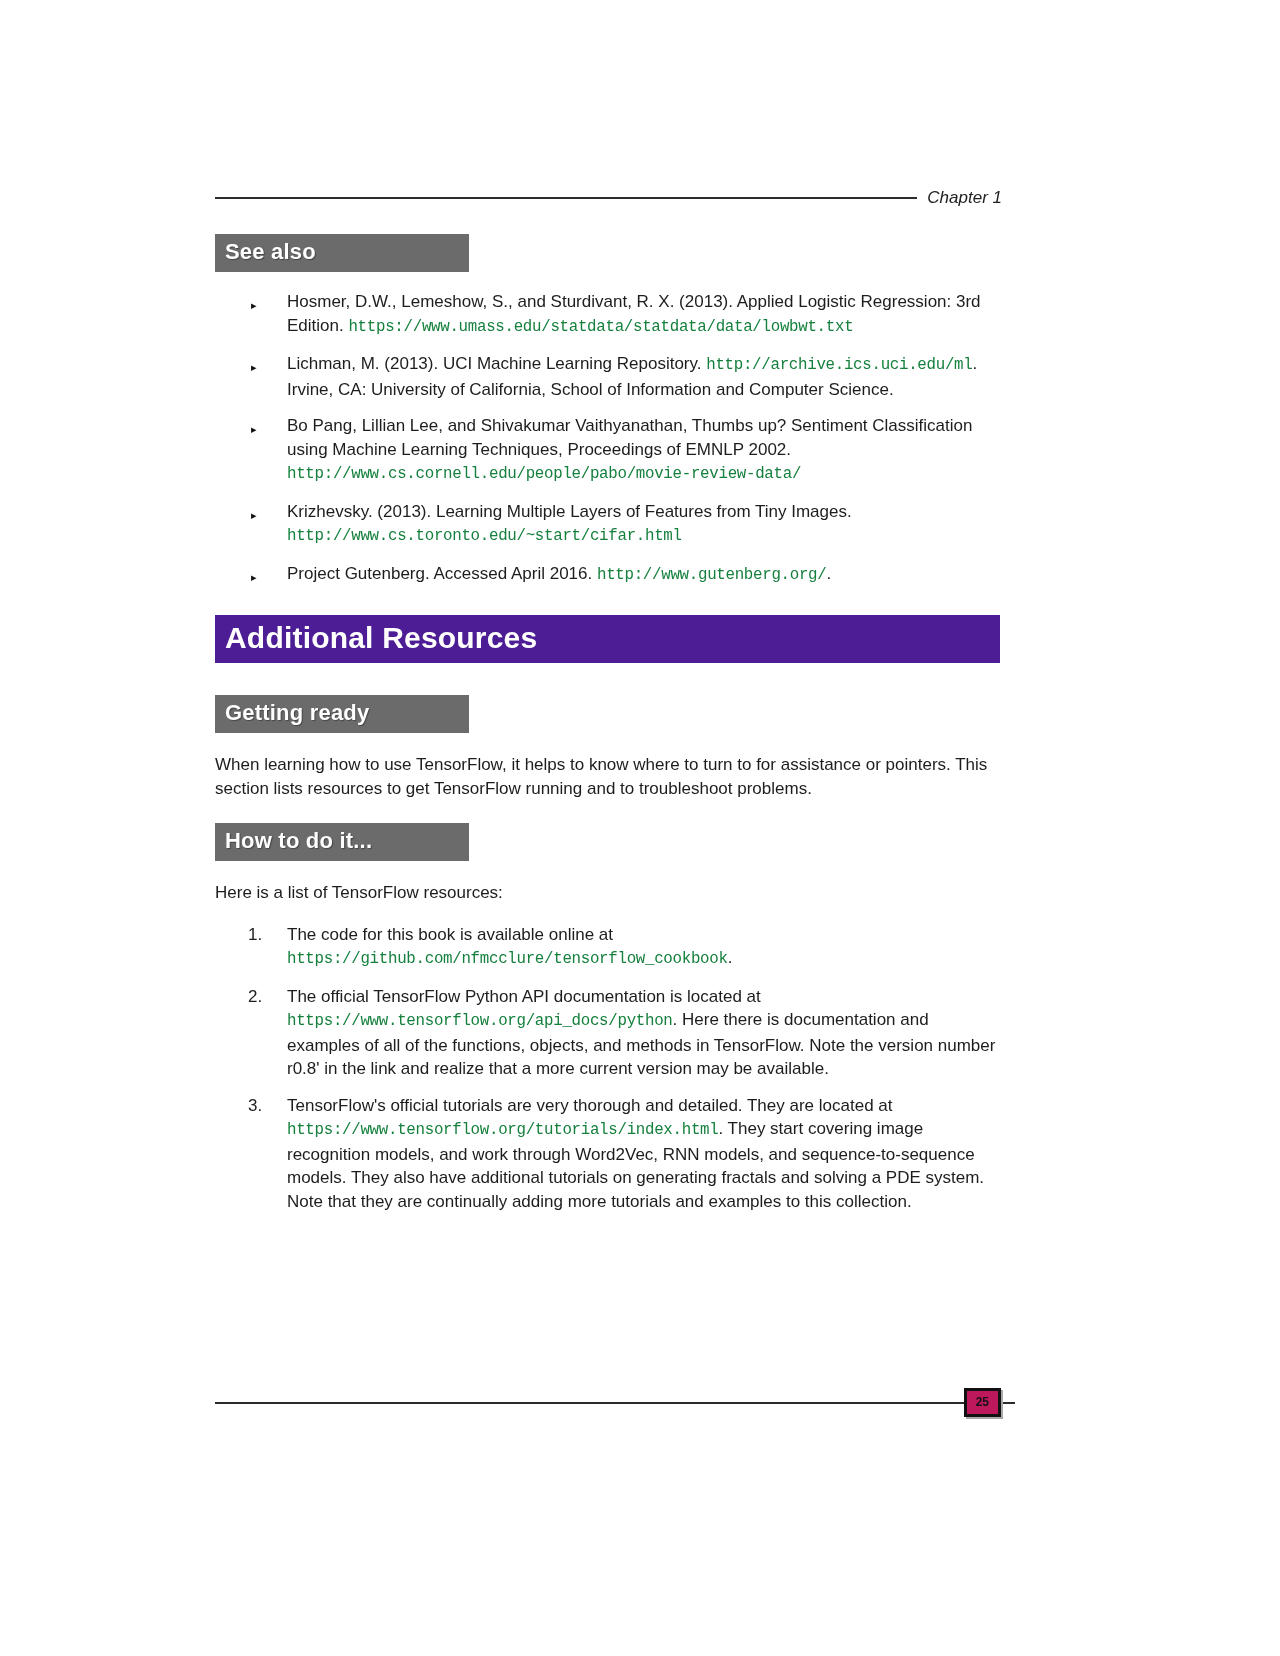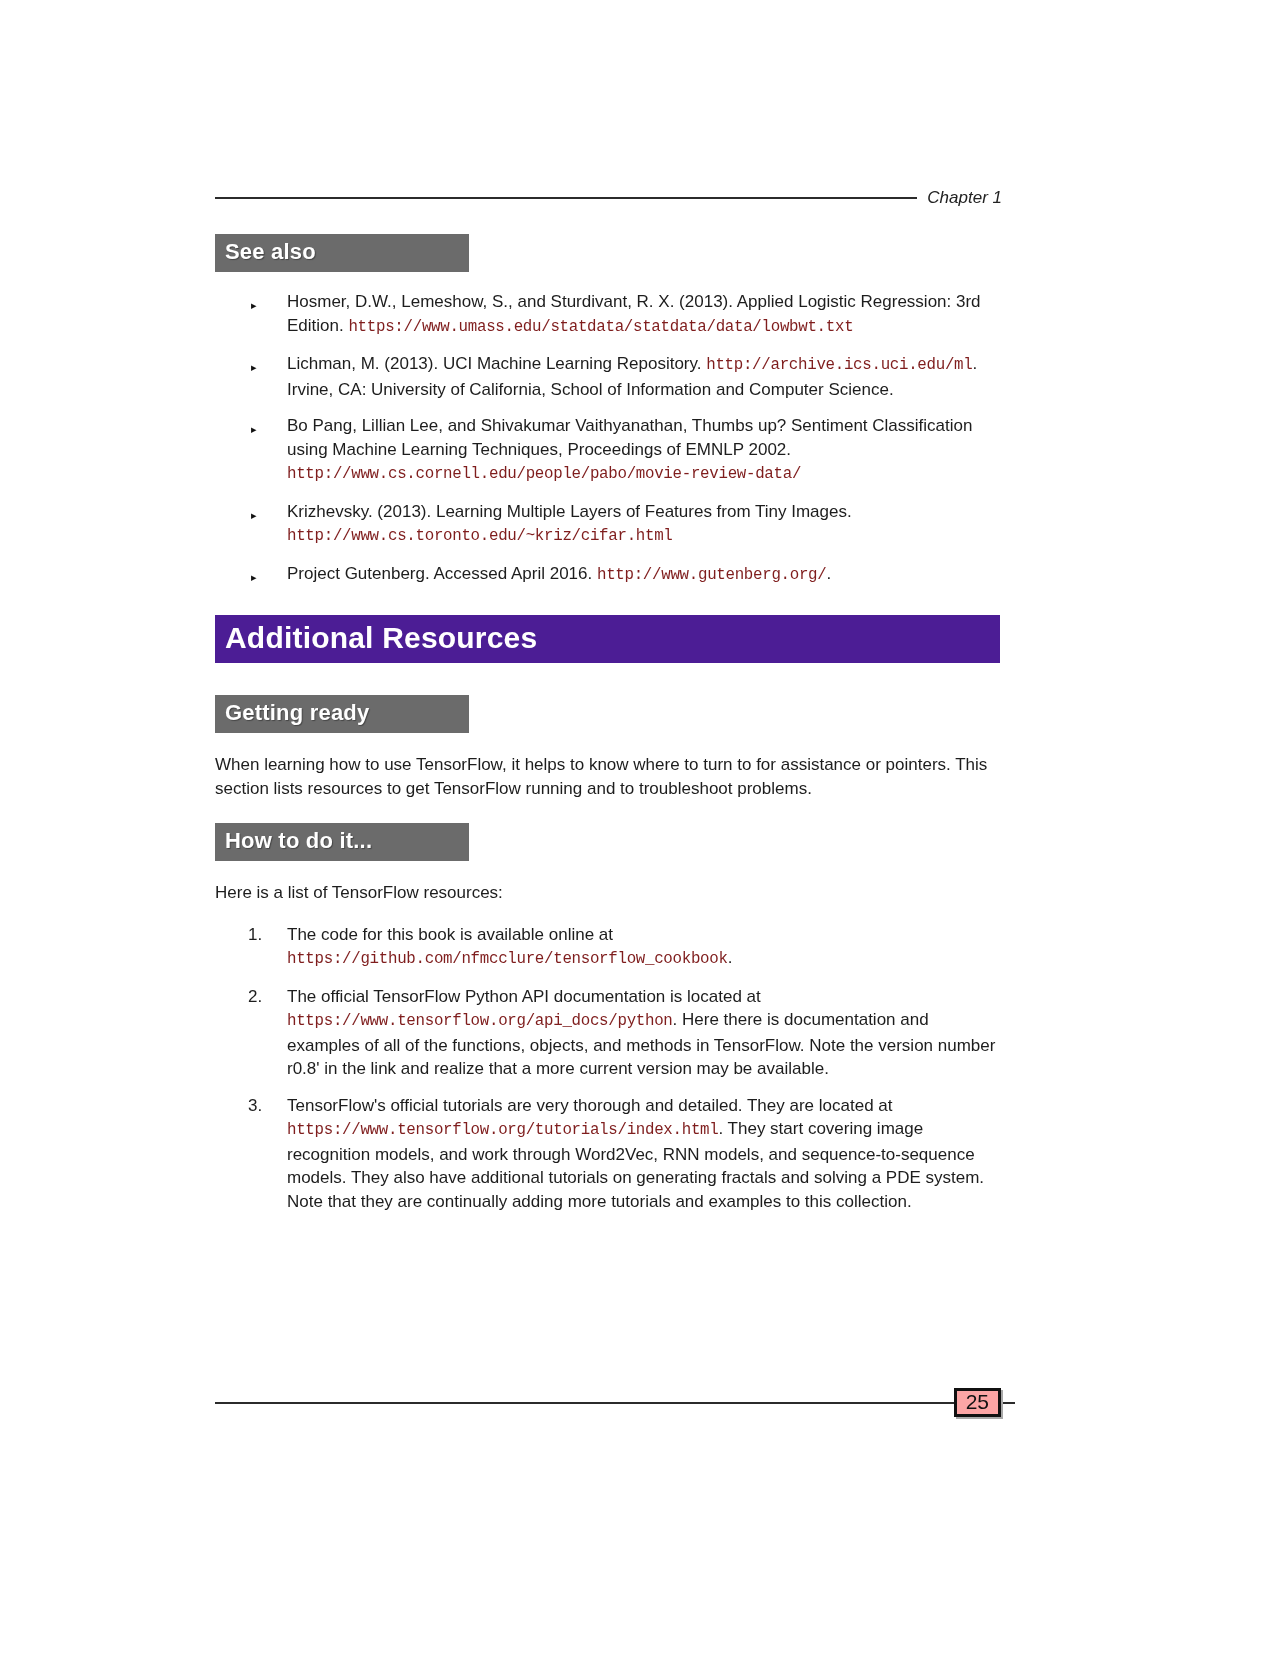--- a/index.html
+++ b/index.html
@@ -35,21 +35,21 @@
     font-weight:bold;font-size:30px;letter-spacing:0.2px;
     padding:6px 0 8px 10px;
     margin-top:28px;
   }
   .body-text{
     font-size:17px;line-height:23.5px;color:#1d1d1d;
     margin:20px 0 0 0;width:787px;
   }
   .mono{
     font-family:"Liberation Mono","DejaVu Sans Mono",monospace;
-    font-size:0.93em;color:#7f1d1d;letter-spacing:-0.3px;
+    font-size:0.93em;color:#15803d;letter-spacing:-0.3px;
   }
   ul.ref-list, ol.res-list{
     list-style:none;margin:18px 0 0 0;padding:0;
   }
   ul.ref-list li, ol.res-list li{
     position:relative;
     padding-left:72px;
     font-size:17px;line-height:23.5px;
     margin-bottom:13px;
     width:715px;
@@ -62,23 +62,23 @@
     position:absolute;left:33px;top:0;
     font-size:17px;color:#1d1d1d;
   }
   
   .footer{
     position:absolute;left:215px;top:1402px;width:800px;height:0;
     border-top:2px solid #2b2b2b;
   }
   .page-num-box{
     position:absolute;right:14px;top:-16px;
-    background:#fca5a5;border:3px solid #111;
+    background:#be185d;border:3px solid #111;
     padding:1px 9px 2px 9px;
-    font-weight:normal;font-size:21px;color:#111;
+    font-weight:bold;font-size:12px;color:#111;
     box-shadow:2px 2px 0 #a8a8a8;
     line-height:20px;
   }
 </style>
 </head>
 <body>
 
 <div class="page">
 
   <div class="header">
@@ -89,21 +89,21 @@
   <div class="content">
 
     <div class="banner-gray">
       <span>See also</span>
     </div>
 
     <ul class="ref-list">
         <li><span class="marker">▸</span><span>Hosmer, D.W., Lemeshow, S., and Sturdivant, R. X. (2013). Applied Logistic Regression: 3rd Edition. </span><span class="mono">https://www.umass.edu/statdata/statdata/data/lowbwt.txt</span></li>
         <li><span class="marker">▸</span><span>Lichman, M. (2013). UCI Machine Learning Repository. </span><span class="mono">http://archive.ics.uci.edu/ml</span><span>. Irvine, CA: University of California, School of Information and Computer Science.</span></li>
         <li><span class="marker">▸</span><span>Bo Pang, Lillian Lee, and Shivakumar Vaithyanathan, Thumbs up? Sentiment Classification using Machine Learning Techniques, Proceedings of EMNLP 2002. </span><span class="mono">http://www.cs.cornell.edu/people/pabo/movie-review-data/</span></li>
-        <li><span class="marker">▸</span><span>Krizhevsky. (2013). Learning Multiple Layers of Features from Tiny Images. </span><span class="mono">http://www.cs.toronto.edu/~kriz/cifar.html</span></li>
+        <li><span class="marker">▸</span><span>Krizhevsky. (2013). Learning Multiple Layers of Features from Tiny Images. </span><span class="mono">http://www.cs.toronto.edu/~start/cifar.html</span></li>
         <li><span class="marker">▸</span><span>Project Gutenberg. Accessed April 2016. </span><span class="mono">http://www.gutenberg.org/</span><span>.</span></li>
       </ul>
 
     <div class="banner-black">
       <span>Additional Resources</span>
     </div>
 
 
     <div class="banner-gray" style="margin-top:32px;">
       <span>Getting ready</span>

